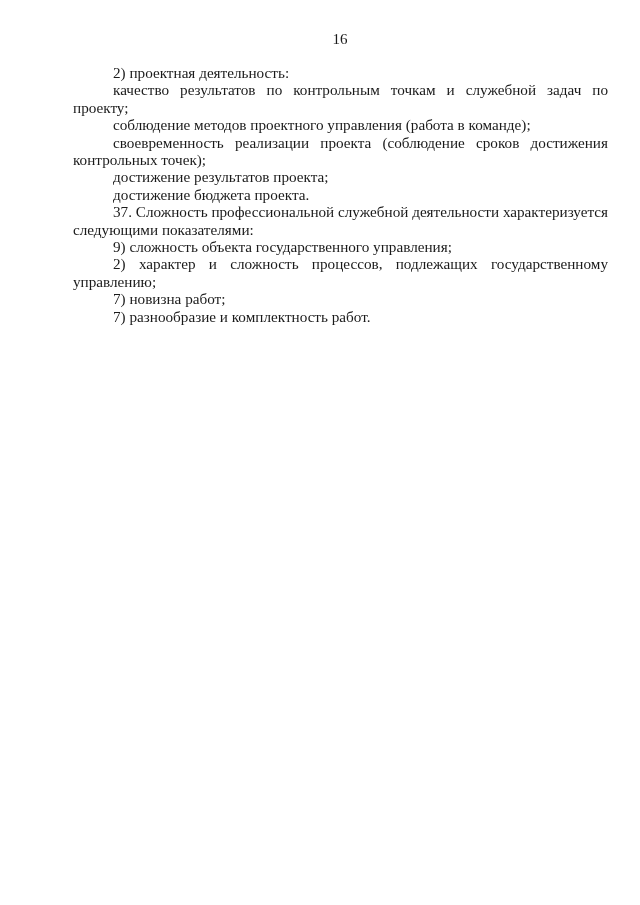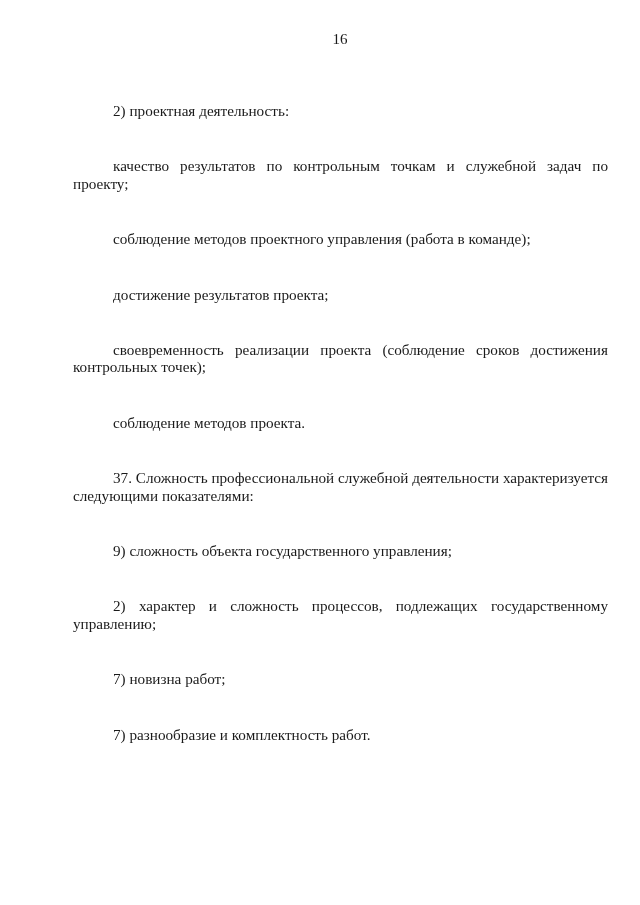--- a/index.html
+++ b/index.html
@@ -31,33 +31,32 @@
     font-size: 15.2px;
     line-height: 17.4px;
   }
   .para {
     margin: 0;
     text-indent: 40px;
     text-align: justify;
   }
   .para.last-line-left {
     text-align-last: left;
-    margin-top: 38px;
   }
 </style>
 </head>
 <body>
 
 <div class="page-number">16</div>
 
 <div class="doc-body">
   <p class="para last-line-left">2) проектная деятельность:</p>
   <p class="para last-line-left">качество результатов по контрольным точкам и служебной задач по проекту;</p>
   <p class="para last-line-left">соблюдение методов проектного управления (работа в команде);</p>
+  <p class="para last-line-left">своевременность реализации проекта (соблюдение сроков достижения контрольных точек);</p>
   <p class="para last-line-left">достижение результатов проекта;</p>
-  <p class="para last-line-left">своевременность реализации проекта (соблюдение сроков достижения контрольных точек);</p>
-  <p class="para last-line-left">соблюдение методов проекта.</p>
+  <p class="para last-line-left">достижение бюджета проекта.</p>
   <p class="para last-line-left">37. Сложность профессиональной служебной деятельности характеризуется следующими показателями:</p>
   <p class="para last-line-left">9) сложность объекта государственного управления;</p>
   <p class="para last-line-left">2) характер и сложность процессов, подлежащих государственному управлению;</p>
   <p class="para last-line-left">7) новизна работ;</p>
   <p class="para last-line-left">7) разнообразие и комплектность работ.</p>
 </div>
 
 </body></html>

